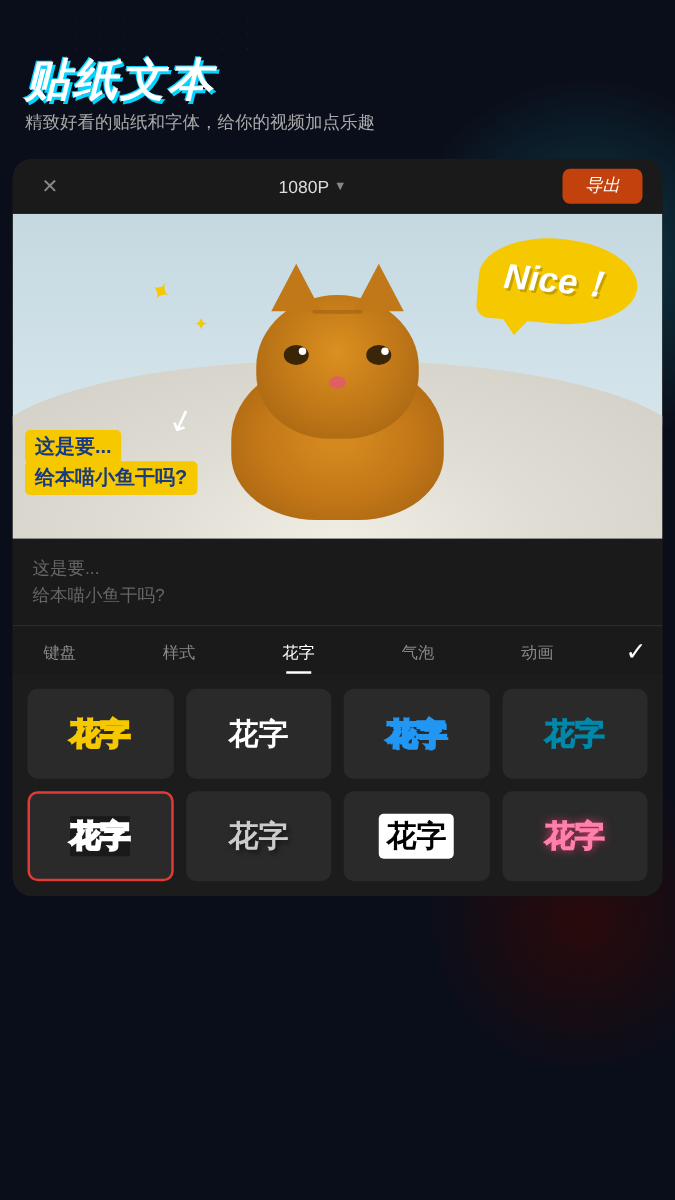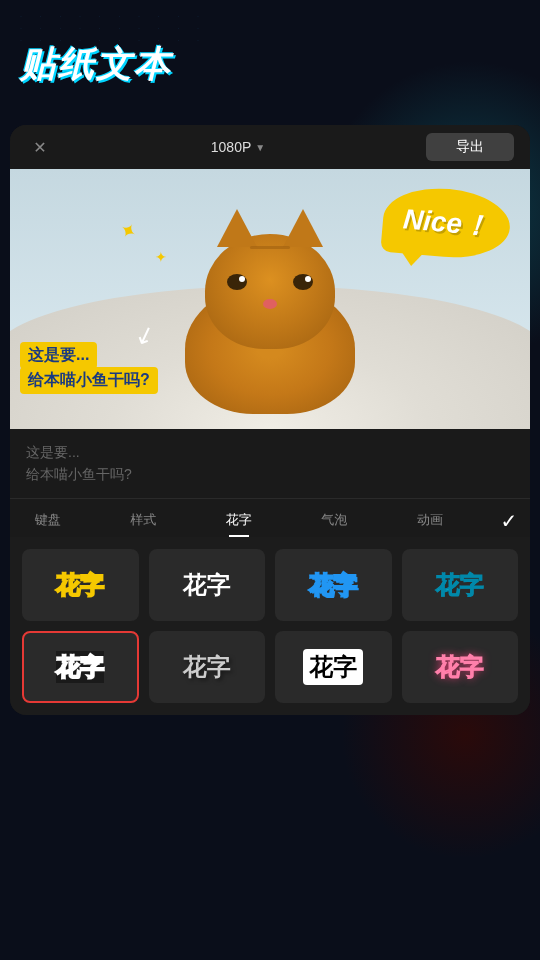--- a/index.html
+++ b/index.html
@@ -57,21 +57,21 @@
       padding: 40px 20px 20px 20px;
       z-index: 1;
     }
 
     .promo-title {
       font-size: 36px;
       font-weight: 900;
       color: #fff;
       text-shadow: 2px 2px 0px #00d4ff, -1px -1px 0px #00d4ff;
       letter-spacing: 2px;
-      margin-bottom: 16px;
+      margin-bottom: 0;
       font-style: italic;
     }
 
     .promo-subtitle {
       font-size: 14px;
       color: #aaa;
     }
 
     
     .phone-mockup {
@@ -115,27 +115,28 @@
       margin-right: 4px;
       text-align: center;
     }
 
     .chevron-down {
       font-size: 10px;
       color: #888;
     }
 
     .export-btn {
-      background: #404040;
+      background: #c2410c;
       color: #fff;
       border: none;
       border-radius: 6px;
-      padding: 5px 30px;
+      padding: 5px 18px;
       font-size: 14px;
       cursor: pointer;
+      font-style: italic;
     }
 
     
     .video-canvas {
       position: relative;
       width: 100%;
       height: 260px;
       background: #2a2a2a;
       overflow: hidden;
     }
@@ -204,21 +205,21 @@
 
     .text-input-line {
       color: #666;
       font-size: 14px;
       line-height: 1.6;
     }
 
     
     .tabs-bar {
       display: flex;
-      align-items: flex-end;
+      align-items: flex-start;
       justify-content: space-around;
       background: #1a1a1a;
       padding: 8px 0 4px 0;
       border-top: 1px solid #2a2a2a;
       gap: 20px;
     }
 
     .tab-item {
       display: flex;
       flex-direction: column;
@@ -476,20 +477,21 @@
   <div class="bg-circle-2"></div>
   <div class="bg-dots">
     · · · · · · · · · ·<br>
     · · · · · · · · · ·<br>
     · · · · · · · · · ·
   </div>
 </div>
 
 <div class="promo-section">
   <div class="promo-title">贴纸文本</div>
+  <div class="promo-subtitle">精致好看的贴纸和字体，给你的视频加点乐趣</div>
 </div>
 
 <div class="phone-mockup">
 
   <div class="phone-header">
     <div class="close-btn">✕</div>
     <div class="resolution-selector">
       <span>1080P</span>
       <span class="chevron-down">▼</span>
     </div>

